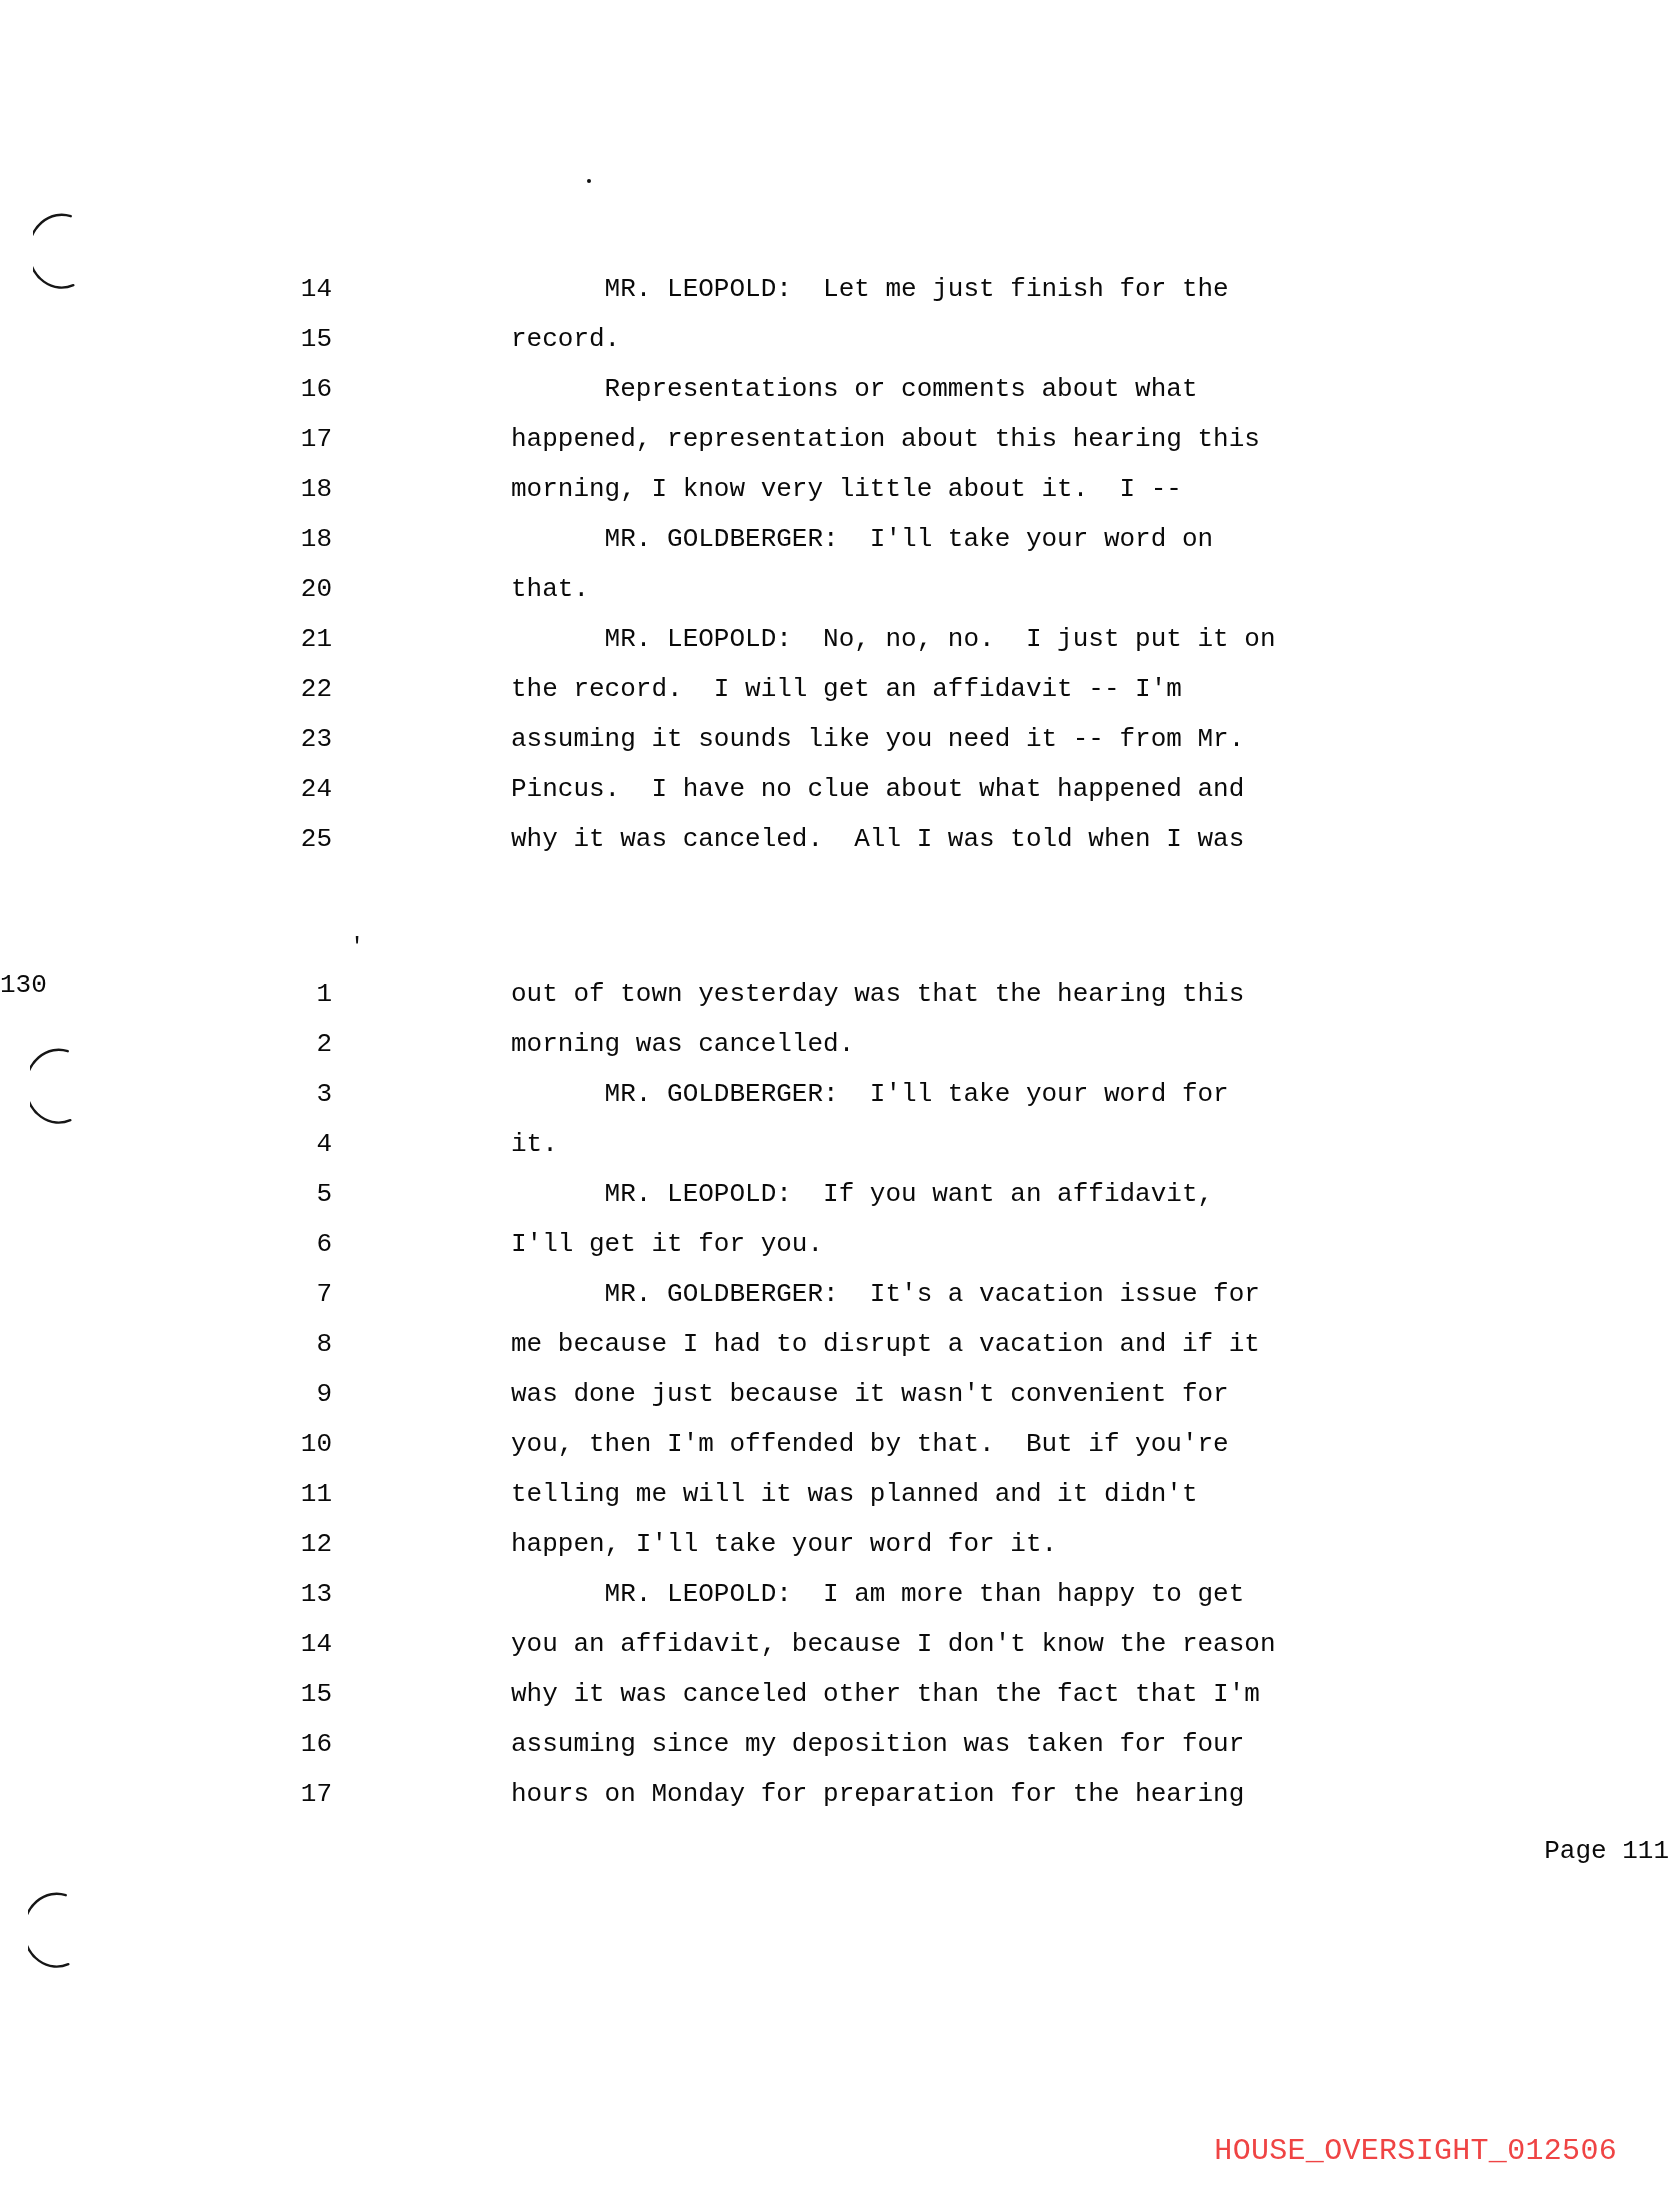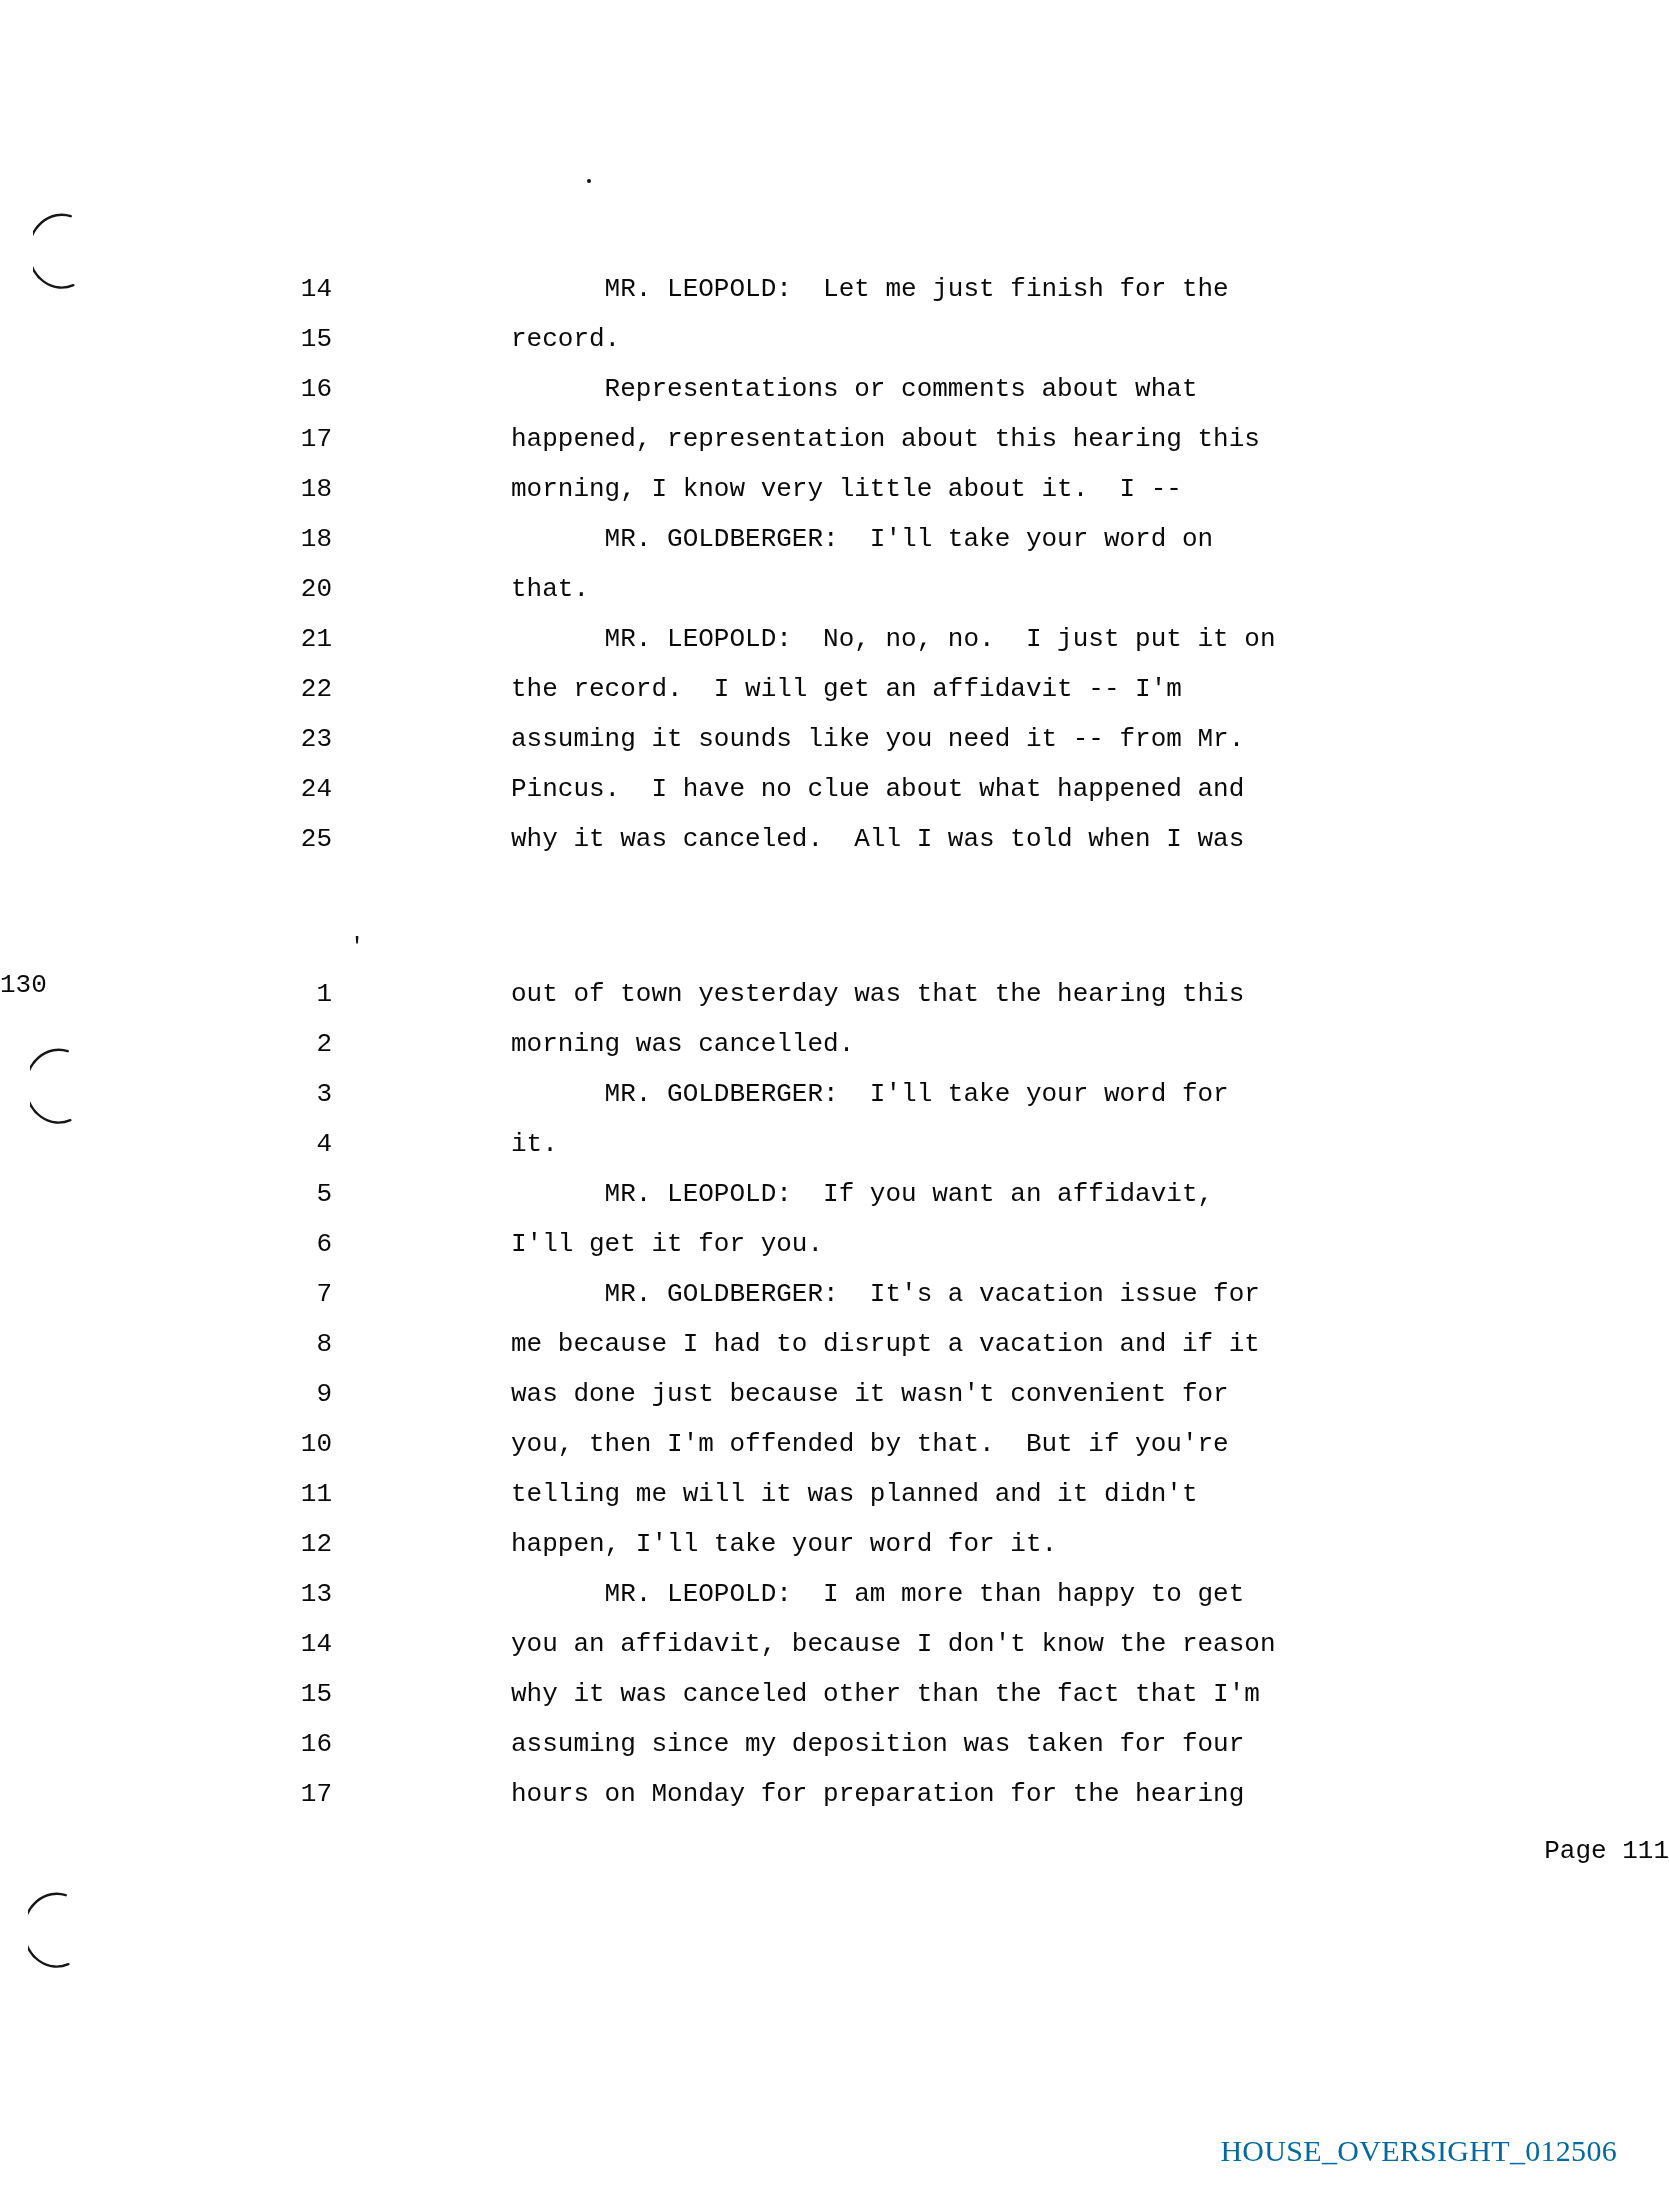--- a/index.html
+++ b/index.html
@@ -55,22 +55,22 @@
     text-align: left; font-size: 26px; margin-top: 44px;
   }
 
   .footer-pagelabel {
     position: absolute; top: 1836px; left: 0; width: 1669px;
     text-align: right; font-size: 26px;
   }
 
   .bates {
     position: absolute; top: 2134px; right: 52px;
-    font-family: Liberation Serif, serif;
-    font-size: 30px; color: #0369a1; letter-spacing: 0.3px;
+    font-family: Liberation Mono, monospace;
+    font-size: 30px; color: #ef4444; letter-spacing: 0.3px;
   }
 </style>
 </head>
 <body>
 
 <div class="sheet">
 
   <svg class="arc arc1" width="43" height="82" viewBox="0 0 66 126">
     <path d="M 58 8 A 50 56 0 1 0 62 114"></path>
   </svg>

